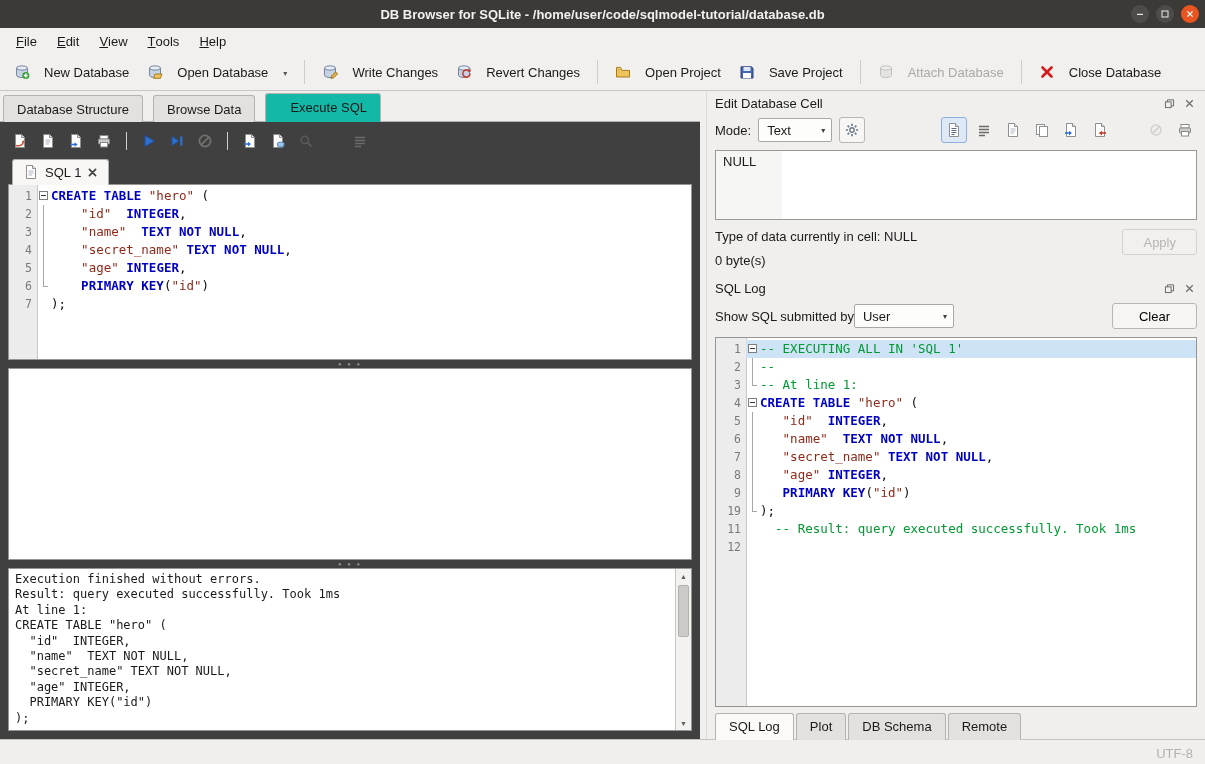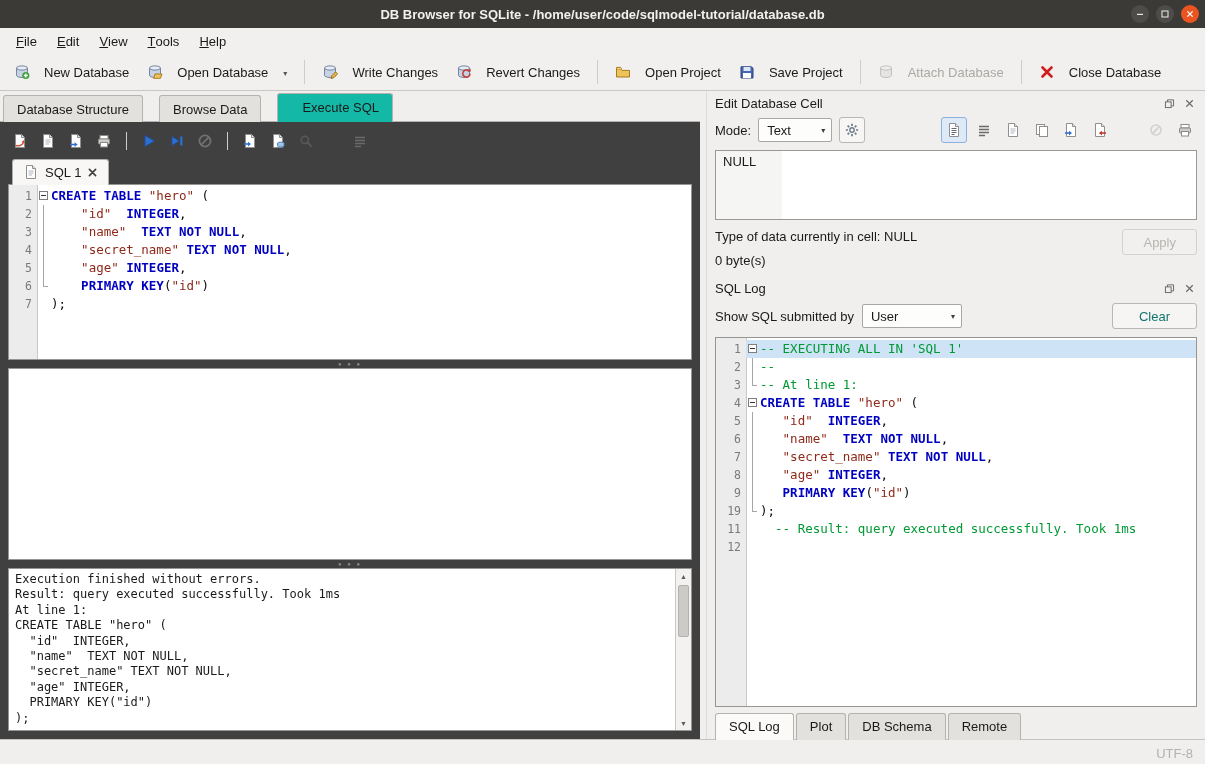--- a/index.html
+++ b/index.html
@@ -21,21 +21,21 @@
   .tb-btn.disabled .tb-ic{opacity:.55;filter:grayscale(1);}
   .tb-sep{width:1px;height:24px;background:#cfcdc9;margin:0 7px;}
   .dd{font-size:8px;color:#555;margin-left:1px;align-self:flex-end;padding-bottom:2px;}
   
   .body-row{display:flex;height:648px;}
   .left-col{width:700px;display:flex;flex-direction:column;}
   .vsplit{width:6px;}
   .right-col{flex:1;display:flex;flex-direction:column;background:#f0efed;min-width:0;border-left:1px solid #dddbd7;}
   
   .tabs-row{height:30px;display:flex;align-items:flex-end;padding-left:3px;position:relative;z-index:2;}
-  .tab{padding:6px 13px 5px;background:#e3e1dd;border:1px solid #b5b3af;border-bottom:none;margin-right:16px;border-radius:3px 3px 0 0;margin-bottom:-1px;text-align:center;}
+  .tab{padding:6px 13px 5px;background:#e3e1dd;border:1px solid #b5b3af;border-bottom:none;margin-right:10px;border-radius:3px 3px 0 0;margin-bottom:-1px;text-align:center;}
   .tab.active{background:#14b8a6;padding-bottom:7px;padding-left:24px;}
   .left-content{flex:1;border-top:1px solid #b5b3af;background:#404040;padding:4px 8px 8px;display:flex;flex-direction:column;min-height:0;}
   
   .sql-toolbar{height:30px;display:flex;align-items:center;gap:4px;}
   .icobtn{width:24px;height:24px;display:flex;align-items:center;justify-content:center;border-radius:3px;}
   .icobtn.disabled{opacity:.5;}
   .icobtn.pressed{background:#dde9f7;border:1px solid #8db0dd;}
   .icobtn.bordered{border:1px solid #b9b7b3;background:#f7f6f4;}
   .sep-v{width:1px;height:18px;background:#d0cecb;margin:0 6px;}
   .hgap{width:22px;}
@@ -84,24 +84,24 @@
   .combo{height:24px;border:1px solid #a9a7a3;background:#fdfdfc;display:flex;align-items:center;justify-content:space-between;padding:0 6px 0 8px;border-radius:2px;width:74px;box-sizing:border-box;}
   .combo.wide{width:100px;}
   .arr{font-size:8px;color:#3d3d3d;}
   .spacer{flex:1;}
   .cellicons{display:flex;align-items:center;gap:5px;}
   .cell-box{height:68px;border:1px solid #9a9892;background:#fff;margin-top:5px;display:flex;}
   .cell-gutter{width:66px;background:#f5f5f4;padding:3px 0 0 7px;box-sizing:border-box;font-size:13px;}
   .cell-main{flex:1;}
   .type-row{display:flex;align-items:flex-start;margin-top:9px;}
   .type-row .texts{flex:1;display:flex;flex-direction:column;gap:9px;}
-  .btn{height:26px;padding:0 20px;background:#f1f0ee;border:1px solid #b9b7b3;border-radius:3px;font-family:inherit;font-size:13px;color:#0f766e;}
+  .btn{height:26px;padding:0 20px;background:#f1f0ee;border:1px solid #b9b7b3;border-radius:3px;font-family:inherit;font-size:13px;color:#000000;}
   .btn.disabled{color:#b7b5b1;border-color:#d4d2ce;}
   .btn.clear{margin-left:auto;padding:0 26px;background:#f6f5f3;}
-  .log-controls{display:flex;align-items:center;gap:8px;padding:3px 8px 8px;}
+  .log-controls{display:flex;align-items:center;padding:3px 8px 8px;}
   .log-box{flex:1;margin:0 8px;min-height:0;}
   .bottom-tabs{height:32px;display:flex;align-items:flex-end;padding:0 0 0 8px;position:relative;z-index:2;}
   .btab{padding:5px 13px 6px;background:#e3e1dd;border:1px solid #b5b3af;border-bottom:none;margin-right:2px;border-radius:3px 3px 0 0;margin-bottom:-1px;}
   .btab.active{background:#fbfaf9;}
   
   .statusbar{height:26px;background:#f0efed;border-top:1px solid #c5c3bf;display:flex;align-items:center;justify-content:flex-end;padding:0 12px;color:#b3b1ad;}
 </style>
 </head>
 <body>
 

